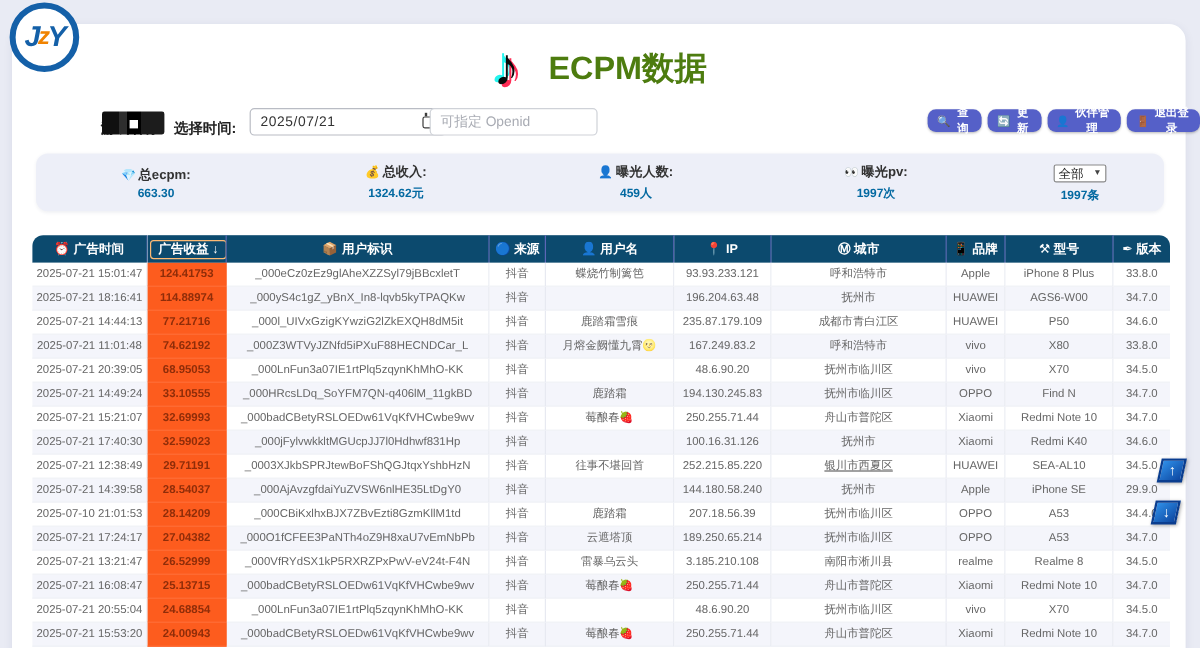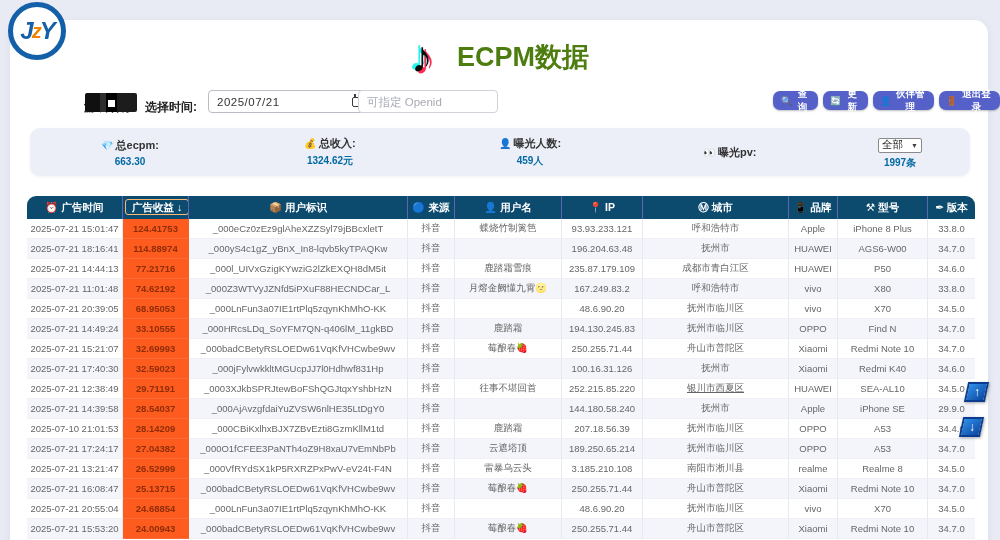--- a/index.html
+++ b/index.html
@@ -178,20 +178,21 @@
   <div class="stat">
     <div class="stat-label"><span class="stat-icon">💰</span><span>总收入:</span></div>
     <div class="stat-value">1324.62元</div>
   </div>
   <div class="stat">
     <div class="stat-label"><span class="stat-icon">👤</span><span>曝光人数:</span></div>
     <div class="stat-value">459人</div>
   </div>
   <div class="stat">
     <div class="stat-label"><span class="stat-icon">👀</span><span>曝光pv:</span></div>
+    <div class="stat-value">1997次</div>
   </div>
   <div class="stat last">
     <div class="filter-select">
       <span>全部</span>
       <span class="chev">▼</span>
     </div>
     <div class="stat-value">1997条</div>
   </div>
 </div>
 

